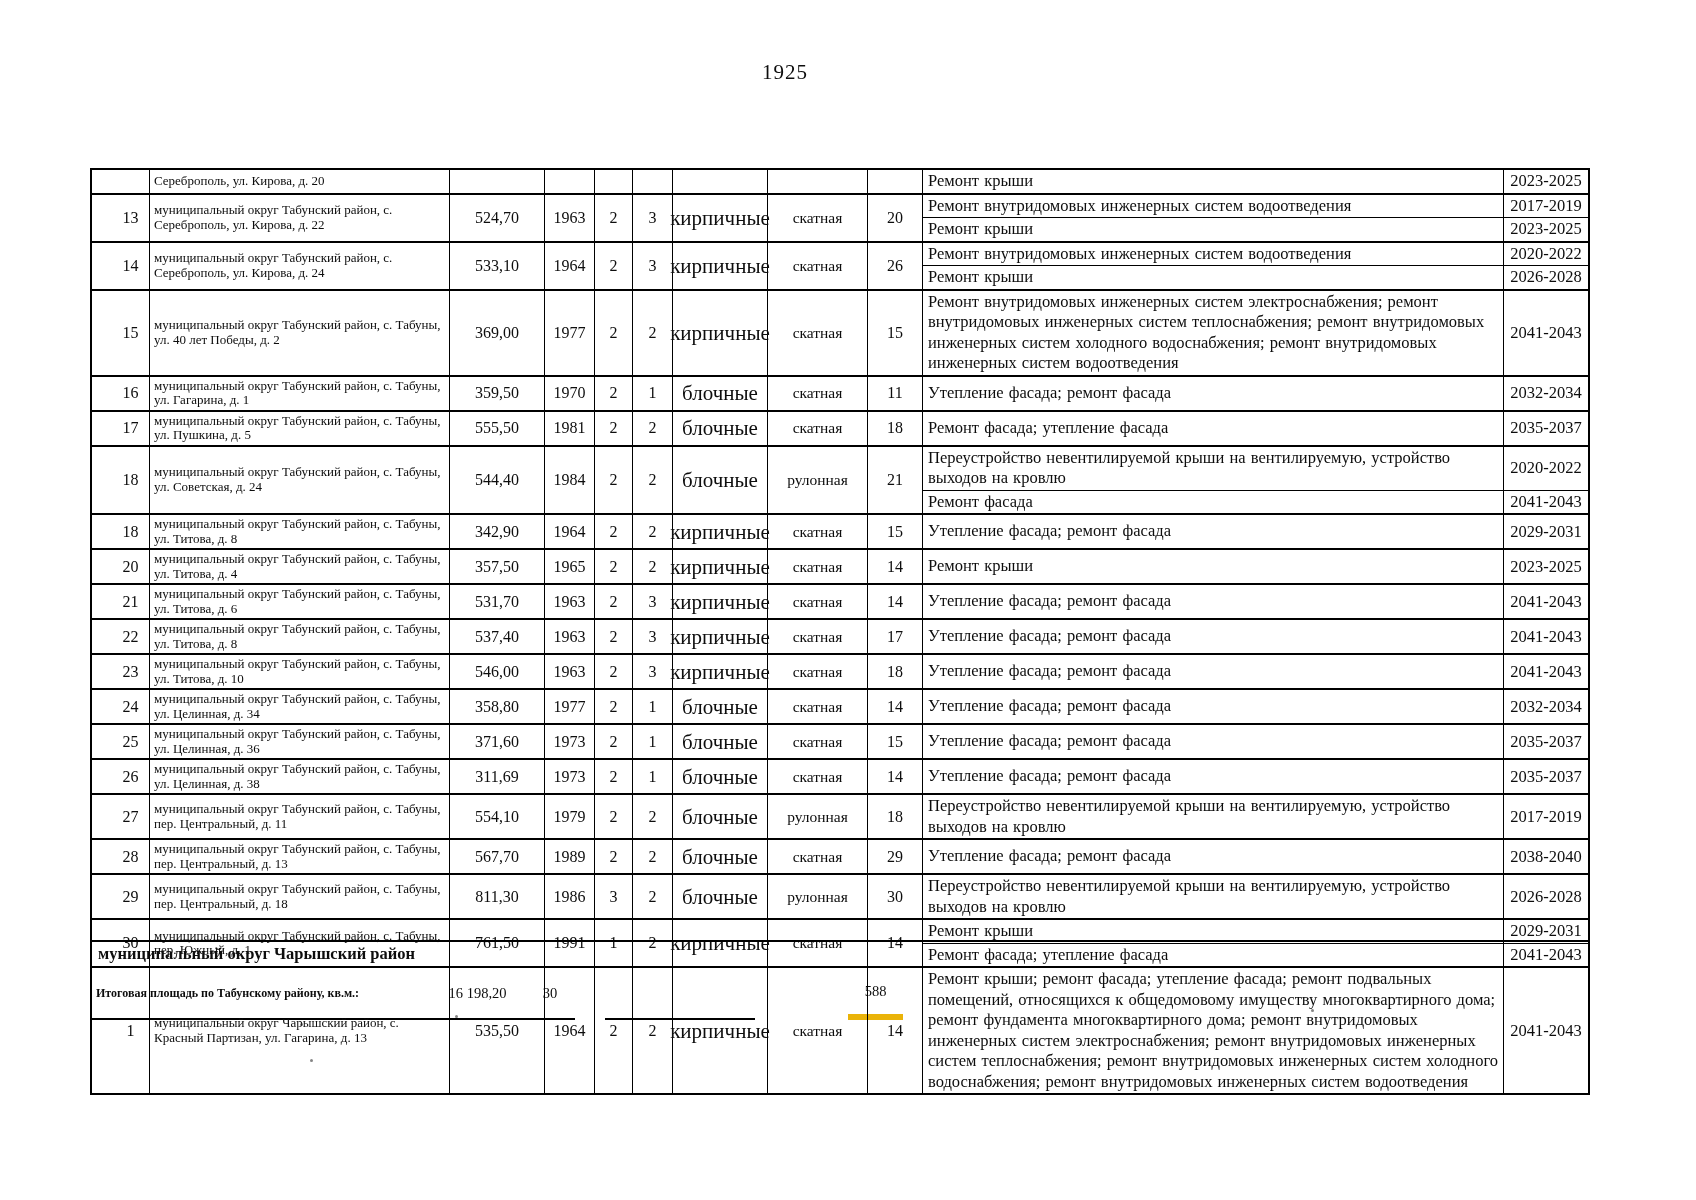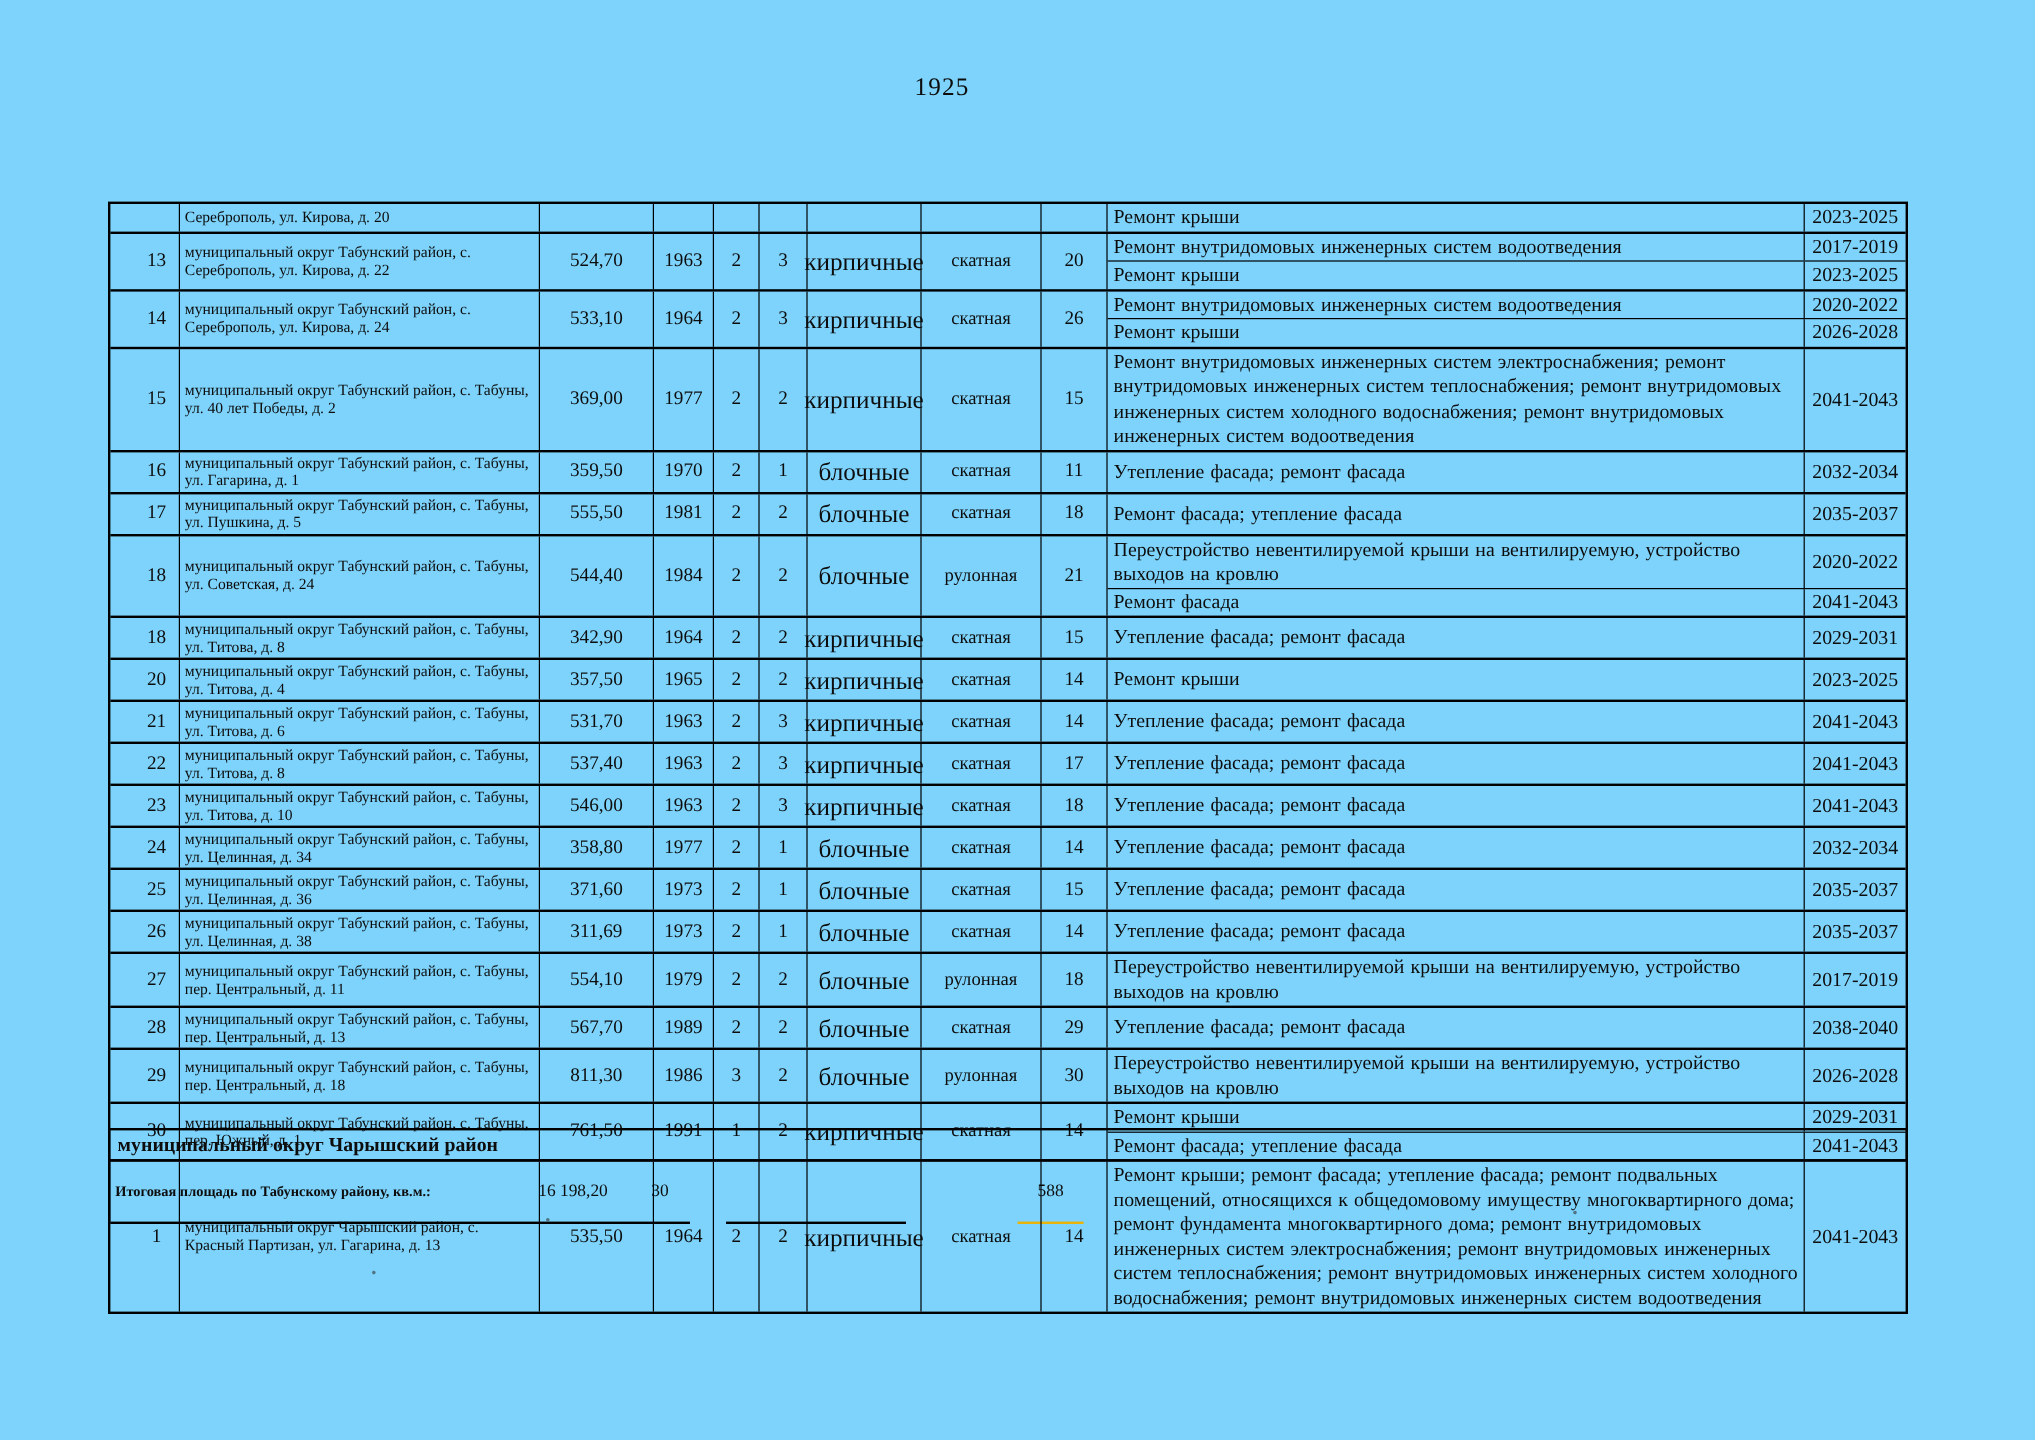--- a/index.html
+++ b/index.html
@@ -1,16 +1,16 @@
 <!DOCTYPE html>
 <html><head>
 <meta charset="utf-8">
 <style>
   html,body{margin:0;padding:0;background:#e8e8e8;}
-  .sheet{position:relative;width:1696px;height:1200px;background:#7dd3fc;overflow:hidden;
+  .sheet{position:relative;width:1696px;height:1200px;background:#ffffff;overflow:hidden;
          font-family:"Liberation Serif","DejaVu Serif",serif;color:#0d0d0d;}
   .pageno{position:absolute;top:60px;left:0;width:1570px;text-align:center;
           font-size:21px;letter-spacing:1px;}
   
   .tblwrap{position:absolute;left:90px;width:1500px;}
   .t1{top:168px;}
   .t2{top:940px;}
   .tbl{border:2px solid #000;box-sizing:border-box;}
   .row{display:flex;align-items:stretch;border-bottom:2px solid #000;box-sizing:border-box;}
   .tbl .row:last-child{border-bottom:none;}
@@ -35,21 +35,21 @@
   .c-period{width:84px;border-right:none;font-size:16.5px;padding:1px 2px;}
   
   .totals{display:flex;align-items:stretch;border-left:2px solid #000;min-height:52px;box-sizing:border-box;}
   .totals .tcell{box-sizing:border-box;display:flex;align-items:center;justify-content:center;padding:2px 4px;}
   .tot-label{width:338px;font-weight:bold;font-size:12px;line-height:20px;
              justify-content:flex-start!important;text-align:left;border-bottom:2px solid #000;}
   .tot-area{width:95px;font-size:14.5px;border-bottom:2px solid #000;}
   .tot-year{width:50px;font-size:14.5px;border-bottom:2px solid #000;}
   .tot-spacer{width:273px;position:relative;}
   .tot-spacer .frag{position:absolute;left:30px;bottom:0;width:150px;border-bottom:2px solid #000;height:0;}
-  .tot-cnt{width:55px;font-size:14.5px;border-bottom:2px solid #eab308;}
+  .tot-cnt{width:55px;font-size:14.5px;border-bottom:6px solid #eab308;}
   
   .sec{border-bottom:2px solid #000;font-weight:bold;font-size:16.5px;line-height:20px;
        padding:2px 6px;box-sizing:border-box;}
   
   .speck{position:absolute;background:#333;border-radius:50%;width:3px;height:3px;opacity:.6;}
 </style>
 </head>
 <body>
 
 <div class="sheet">

